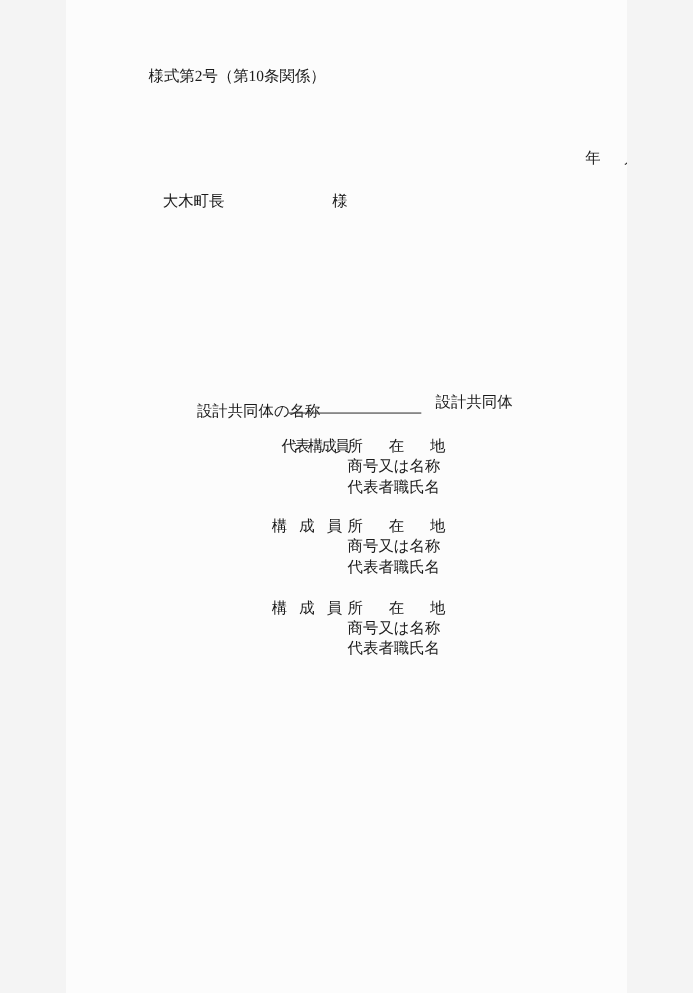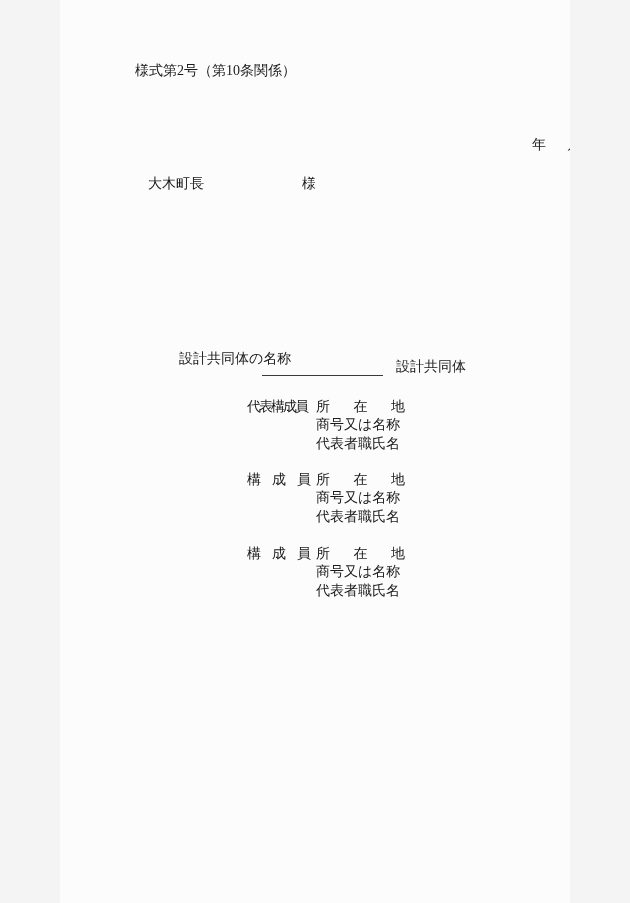--- a/index.html
+++ b/index.html
@@ -11,38 +11,39 @@
     position: relative;
     width: 510px;
     height: 903px;
     margin: 0 auto;
     background: #fcfcfc;
     color: #1a1a1a;
     font-family: "Liberation Serif", "DejaVu Serif", serif;
     font-size: 14px;
     line-height: 1;
     overflow: hidden;
+    text-align: right;
   }
   .abs { position: absolute; white-space: nowrap; }
 
   .form-number   { left: 75px;  top: 64px; }
   .doc-title     { left: 212px; top: 103px; letter-spacing: 0.3px; }
 
   .date-line     { left: 472px; top: 138px; display: flex; gap: 21px; }
 
   .addressee     { left: 88px;  top: 177px; display: flex; gap: 98px; }
 
   .body-text {
     left: 65px; top: 208px; width: 506px;
     line-height: 20.5px;
     white-space: nowrap;
   }
   .body-text div { height: 20.5px; }
 
-  .jv-label      { left: 75px;  top: 352px; padding-left: 44px; }
+  .jv-label      { left: 75px;  top: 368px; padding-left: 44px; }
   .jv-blank {
     left: 202px; top: 361px;
     width: 121px; height: 14px;
     border-bottom: 1px solid #3a3a3a;
   }
   .jv-suffix     { left: 336px; top: 360px; }
 
   .member-block  { left: 187px; width: 260px; }
   .member-block.b1 { top: 400px; }
   .member-block.b2 { top: 473px; }

